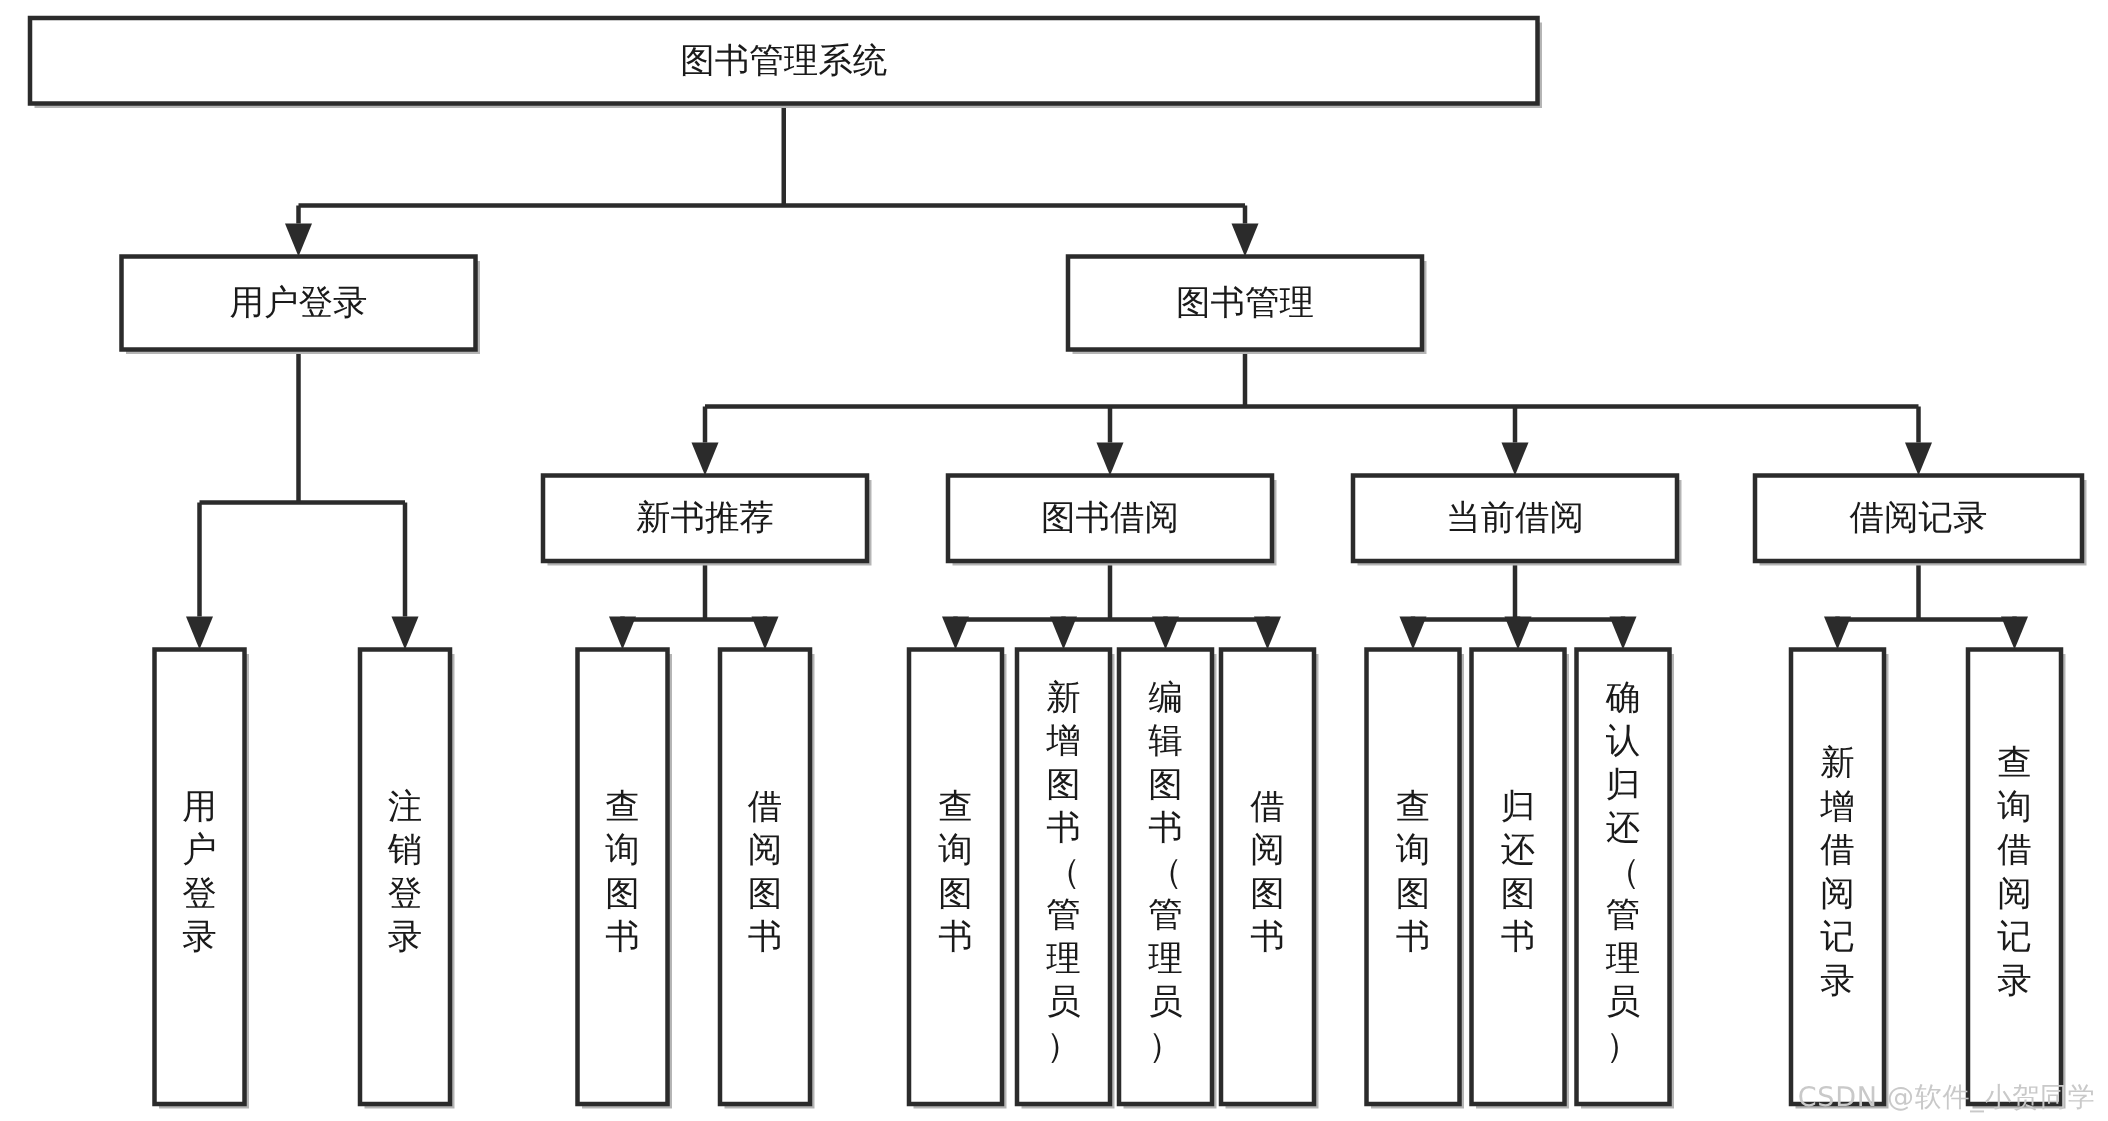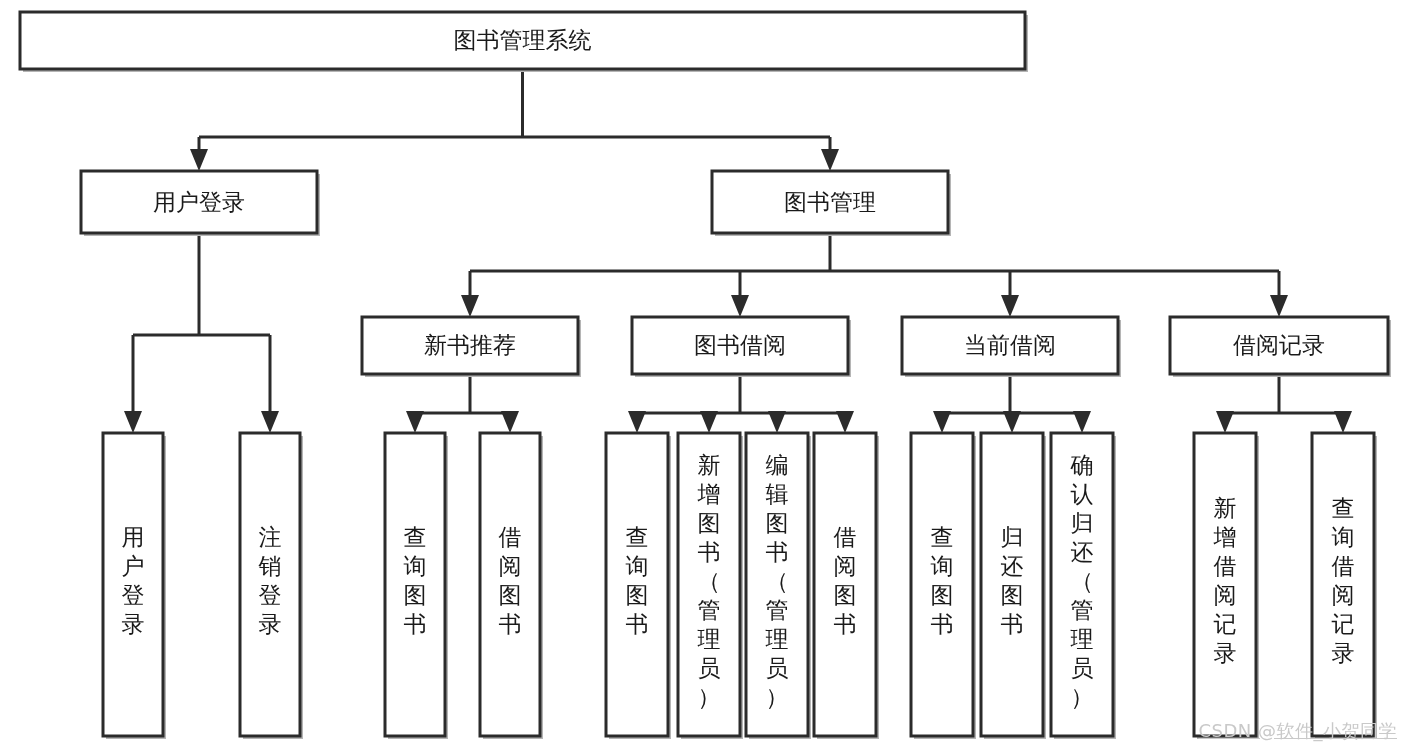--- a/index.html
+++ b/index.html
@@ -55,21 +55,20 @@
   }
   .watermark {
     position: absolute;
     right: 8px;
     bottom: 4px;
     font-family: "DejaVu Sans", "Liberation Sans", sans-serif;
     font-size: 18px;
     color: #c9c9c9;
     white-space: nowrap;
     letter-spacing: 0.5px;
-    text-decoration: underline;
   }
 </style>
 </head>
 <body>
 
 <div id="chart-root">
   <svg id="chart-svg" width="1405" height="747" viewBox="0 0 1405 747" xmlns="http://www.w3.org/2000/svg">
       <g>
         <path d="M 522.5 69 L 522.5 137" class="connector"></path>
         <path d="M 199 137 L 830 137" class="connector"></path>

